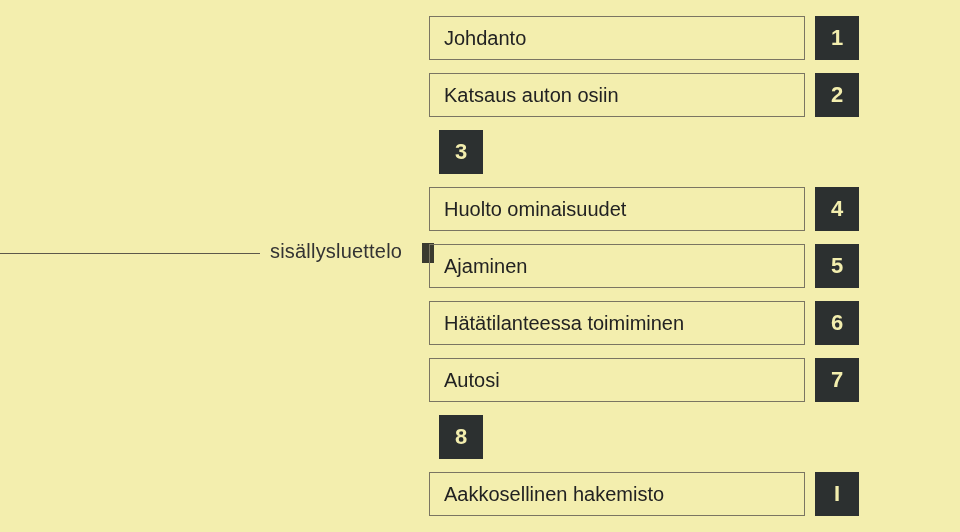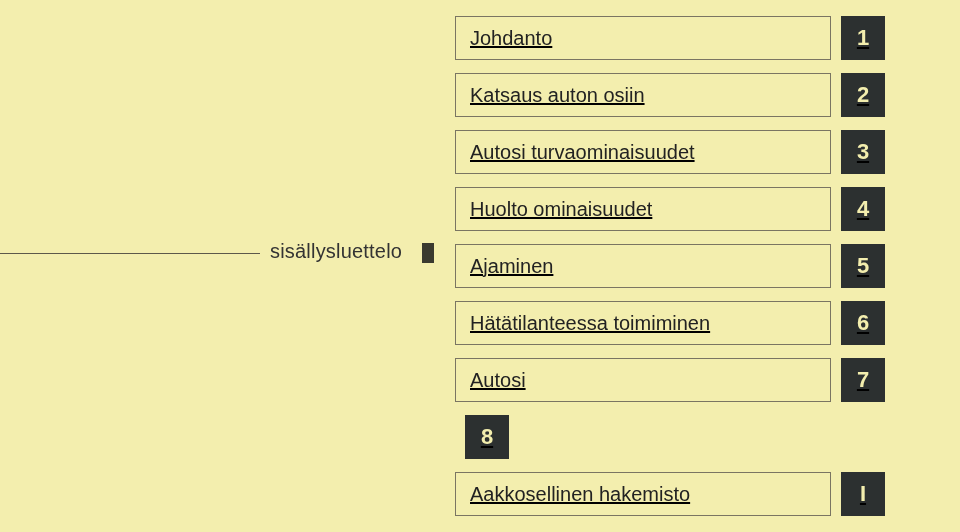--- a/index.html
+++ b/index.html
@@ -28,24 +28,23 @@
   .sidebar-marker {
     position: absolute;
     left: 422px;
     top: 243px;
     width: 12px;
     height: 20px;
     background: #3a3a2f;
   }
   .toc { 
     position: absolute; 
-    left: 455px; 
+    left: 429px; 
     top: 16px; 
     width: 430px; 
-    text-decoration: underline;
   }
   .toc-row {
     display: flex;
     align-items: stretch;
     height: 44px;
     margin-bottom: 13px;
   }
   .toc-cell {
     flex: 1;
     border: 1px solid #7a7562;
@@ -78,21 +77,20 @@
 <div class="toc">
   <div class="toc-row">
     <div class="toc-cell">Johdanto</div>
     <div class="toc-num">1</div>
   </div>
   <div class="toc-row">
     <div class="toc-cell">Katsaus auton osiin</div>
     <div class="toc-num">2</div>
   </div>
   <div class="toc-row">
-    <div class="toc-cell">Autosi turvaominaisuudet</div>
     <div class="toc-num">3</div>
   </div>
   <div class="toc-row">
     <div class="toc-cell">Huolto ominaisuudet</div>
     <div class="toc-num">4</div>
   </div>
   <div class="toc-row">
     <div class="toc-cell">Ajaminen</div>
     <div class="toc-num">5</div>
   </div>

